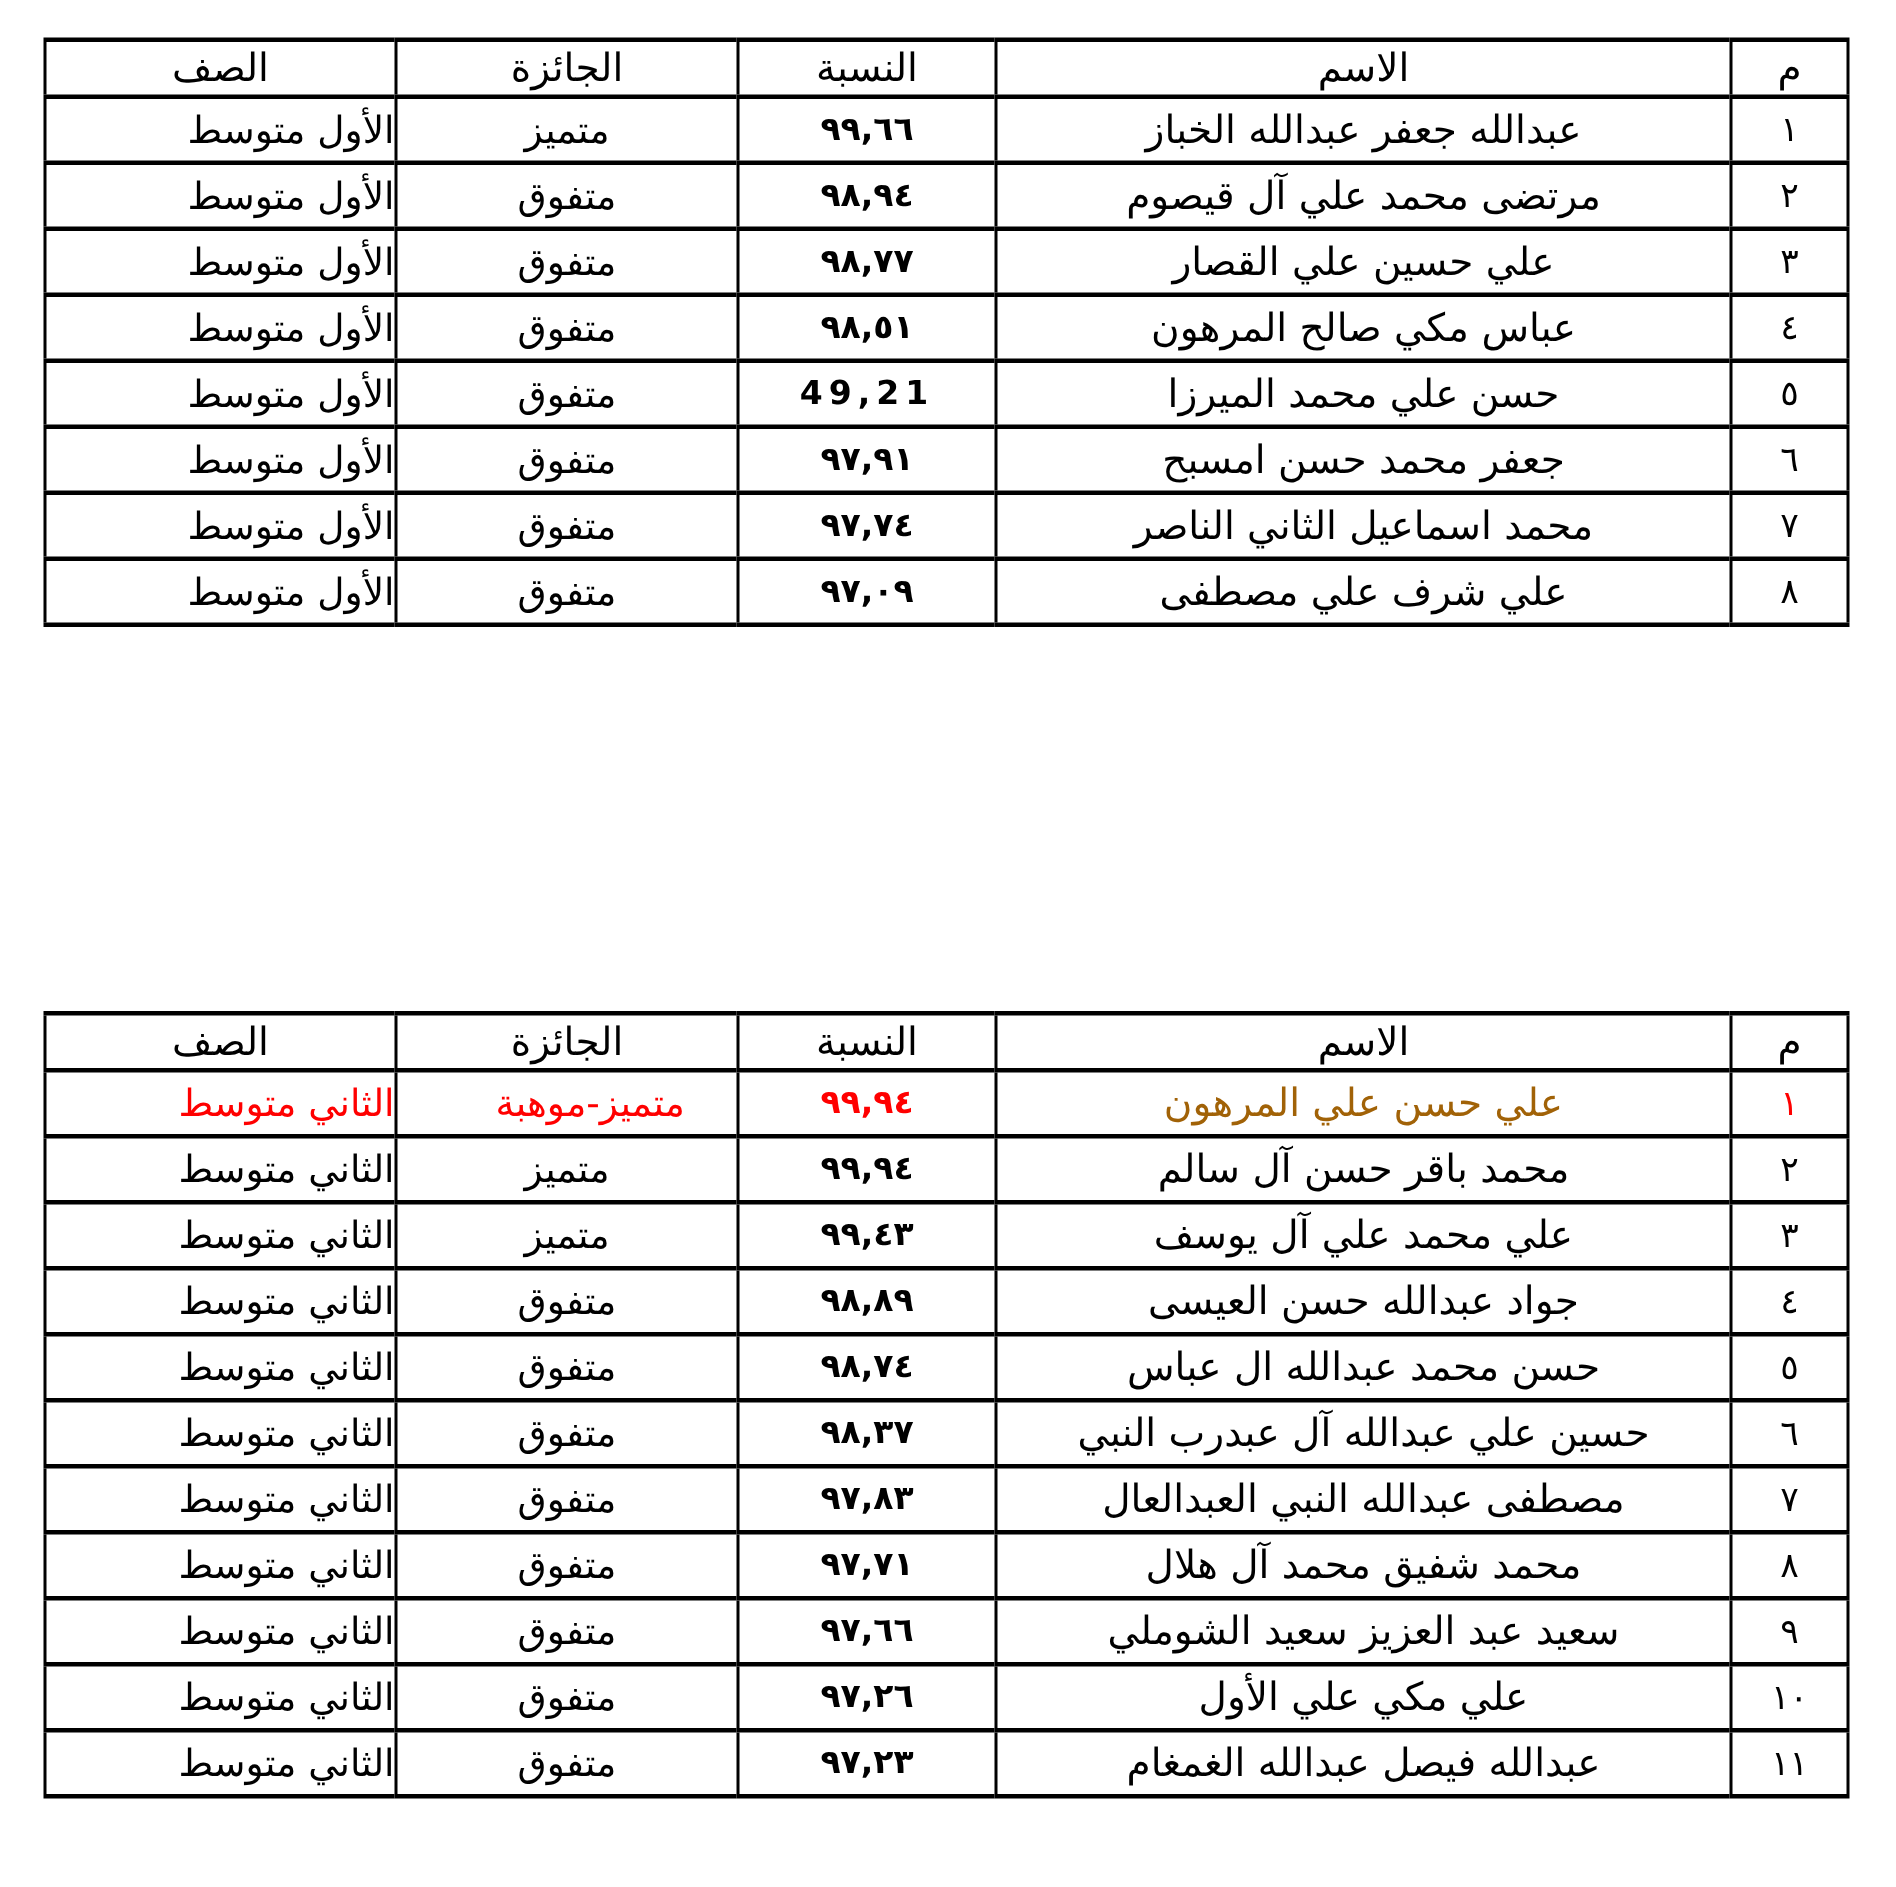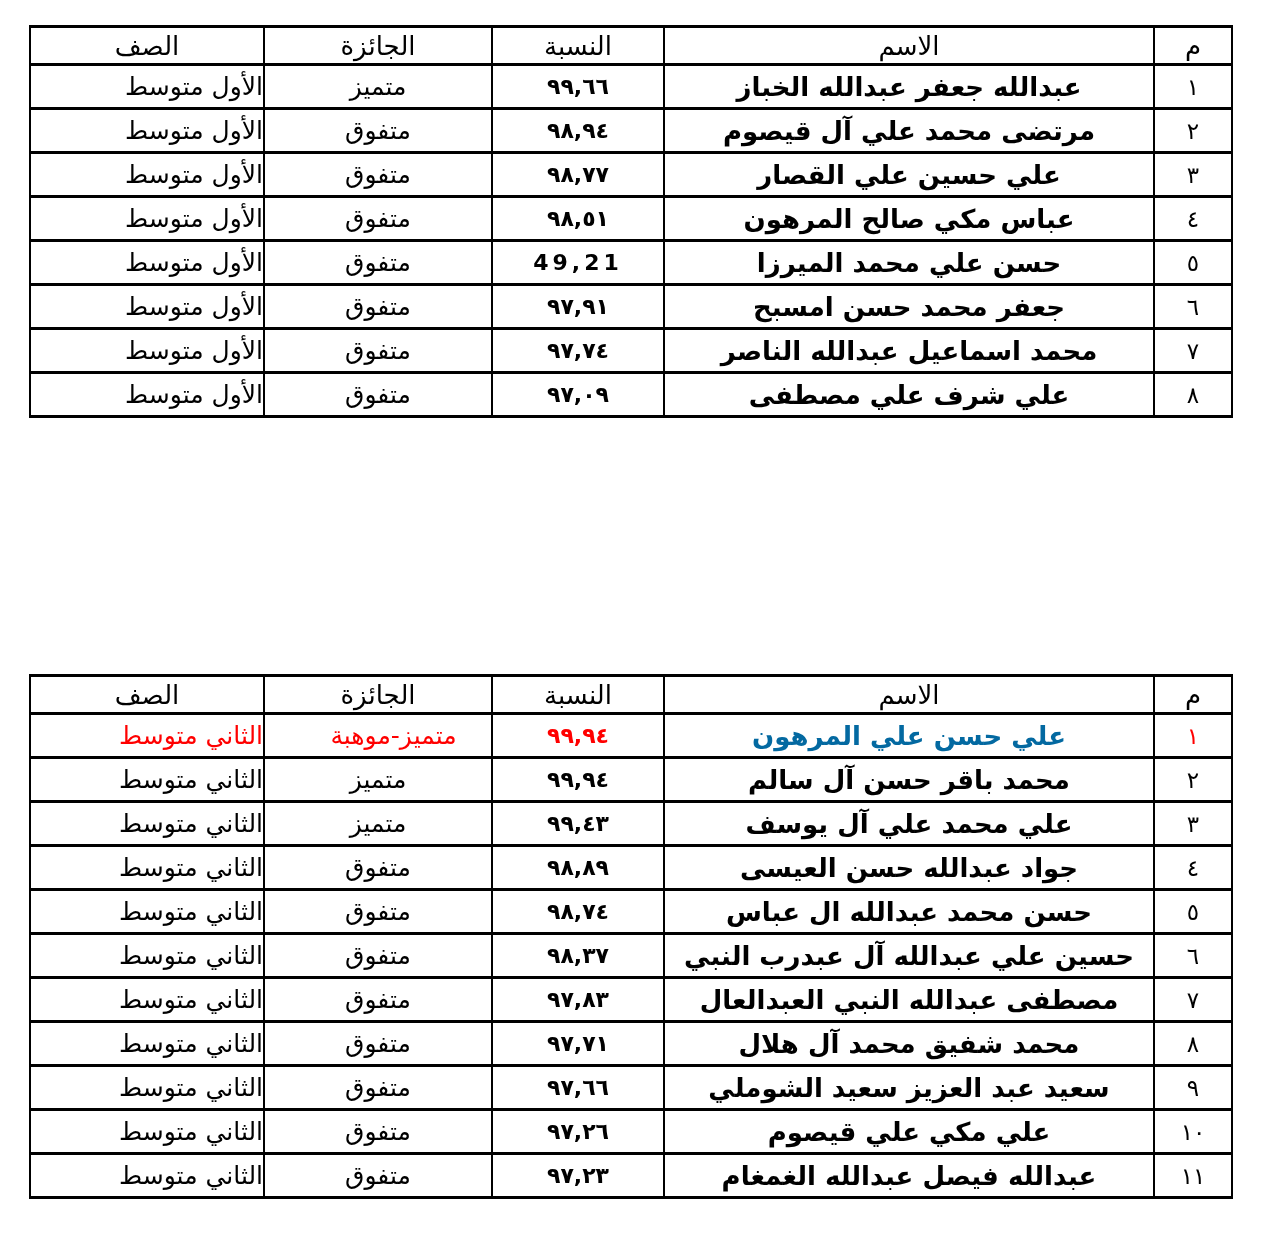--- a/index.html
+++ b/index.html
@@ -44,21 +44,21 @@
     font-weight: normal;
     font-size: 26px;
     margin-top: 13px;
   }
   col.c-num   { width: 78px; }
   col.c-name  { width: 490px; }
   col.c-pct   { width: 172px; }
   col.c-prize { width: 228px; }
   col.c-grade { width: 234px; }
   td.cell-num   { font-size: 23px; font-weight: normal; }
-  td.cell-name  { font-size: 26px; font-weight: bold; }
+  td.cell-name  { font-size: 26px; font-weight: normal; }
   td.cell-pct   { font-size: 22px; font-weight: bold; letter-spacing: 4px; }
   td.cell-prize { font-size: 25px; font-weight: normal; text-align: center; }
   td.cell-grade { font-size: 25px; font-weight: normal; text-align: right; }
   tr.highlight-row td { color: #ff0000; }
 </style>
 </head>
 <body>
 
 <div class="doc">
 
@@ -117,21 +117,21 @@
       </tr>
       <tr>
         <td class="cell-num">٦</td>
         <td class="cell-name">جعفر محمد حسن امسبح</td>
         <td class="cell-pct">٩٧,٩١</td>
         <td class="cell-prize">متفوق</td>
         <td class="cell-grade">الأول متوسط</td>
       </tr>
       <tr>
         <td class="cell-num">٧</td>
-        <td class="cell-name">محمد اسماعيل عبدالله الناصر</td>
+        <td class="cell-name">محمد اسماعيل الثاني الناصر</td>
         <td class="cell-pct">٩٧,٧٤</td>
         <td class="cell-prize">متفوق</td>
         <td class="cell-grade">الأول متوسط</td>
       </tr>
       <tr>
         <td class="cell-num">٨</td>
         <td class="cell-name">علي شرف علي مصطفى</td>
         <td class="cell-pct">٩٧,٠٩</td>
         <td class="cell-prize">متفوق</td>
         <td class="cell-grade">الأول متوسط</td>
@@ -152,21 +152,21 @@
         <th>م</th>
         <th>الاسم</th>
         <th>النسبة</th>
         <th>الجائزة</th>
         <th>الصف</th>
       </tr>
     </thead>
     <tbody>
       <tr class="highlight-row">
         <td class="cell-num" style="color: rgb(255, 0, 0);">١</td>
-        <td class="cell-name" style="color: #0369a1;">علي حسن علي المرهون</td>
+        <td class="cell-name" style="color: #a16207;">علي حسن علي المرهون</td>
         <td class="cell-pct" style="color: rgb(255, 0, 0);">٩٩,٩٤</td>
         <td class="cell-prize" style="color: rgb(255, 0, 0); padding-left: 31px;">متميز-موهبة</td>
         <td class="cell-grade" style="color: rgb(255, 0, 0);">الثاني متوسط</td>
       </tr>
       <tr>
         <td class="cell-num">٢</td>
         <td class="cell-name">محمد باقر حسن آل سالم</td>
         <td class="cell-pct">٩٩,٩٤</td>
         <td class="cell-prize">متميز</td>
         <td class="cell-grade">الثاني متوسط</td>
@@ -215,21 +215,21 @@
       </tr>
       <tr>
         <td class="cell-num">٩</td>
         <td class="cell-name">سعيد عبد العزيز سعيد الشوملي</td>
         <td class="cell-pct">٩٧,٦٦</td>
         <td class="cell-prize">متفوق</td>
         <td class="cell-grade">الثاني متوسط</td>
       </tr>
       <tr>
         <td class="cell-num">١٠</td>
-        <td class="cell-name">علي مكي علي قيصوم</td>
+        <td class="cell-name">علي مكي علي الأول</td>
         <td class="cell-pct">٩٧,٢٦</td>
         <td class="cell-prize">متفوق</td>
         <td class="cell-grade">الثاني متوسط</td>
       </tr>
       <tr>
         <td class="cell-num">١١</td>
         <td class="cell-name">عبدالله فيصل عبدالله الغمغام</td>
         <td class="cell-pct">٩٧,٢٣</td>
         <td class="cell-prize">متفوق</td>
         <td class="cell-grade">الثاني متوسط</td>

